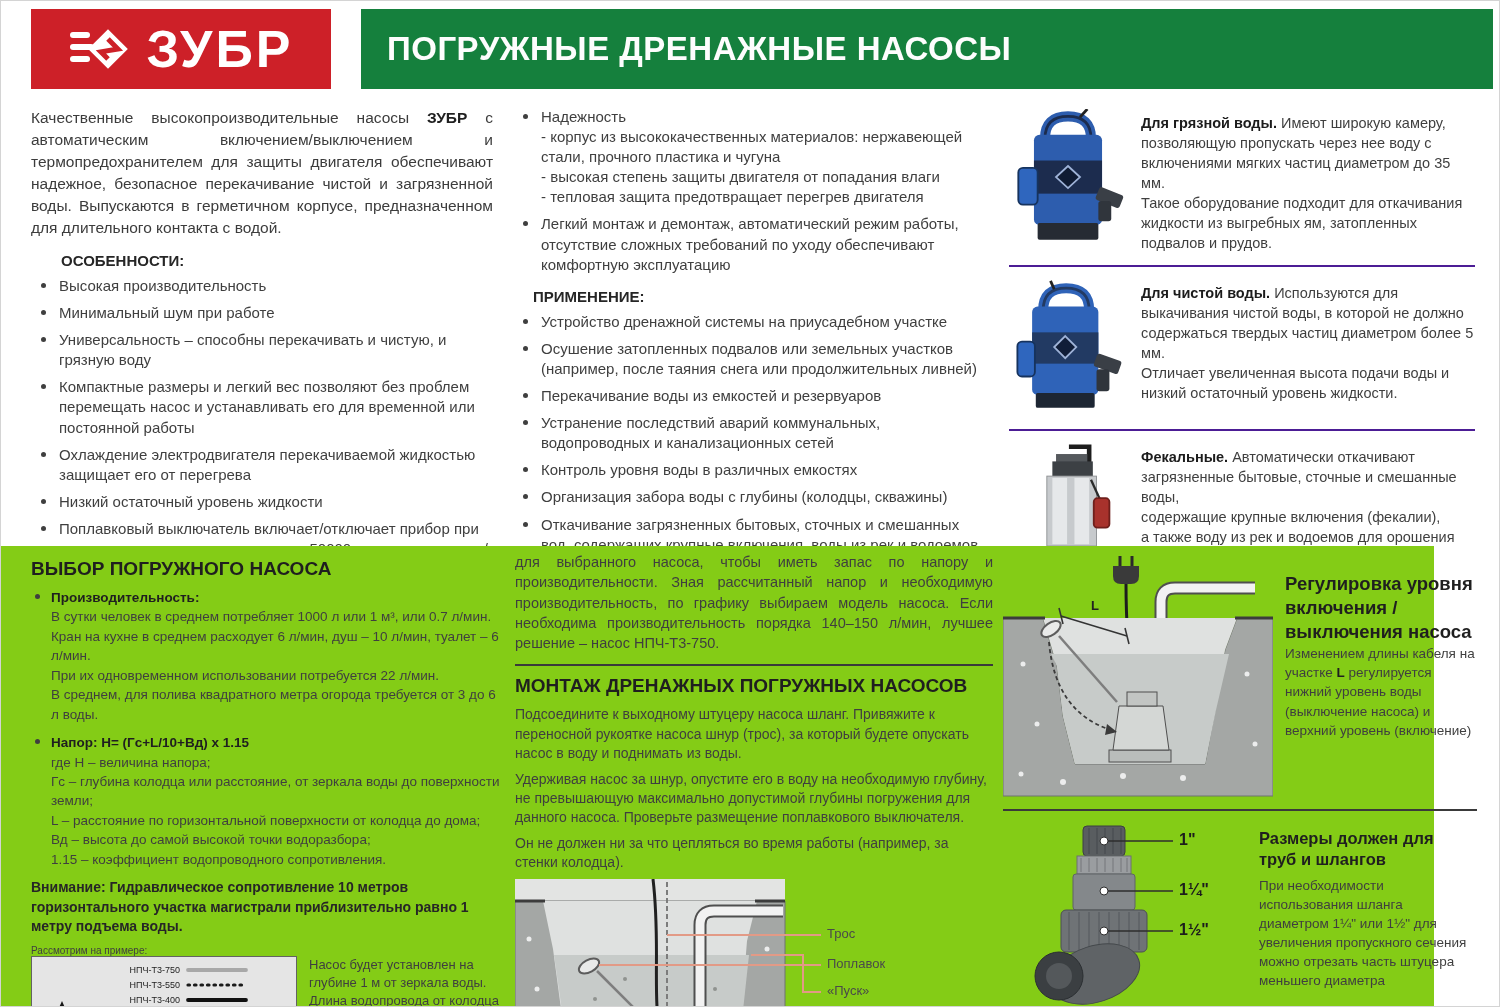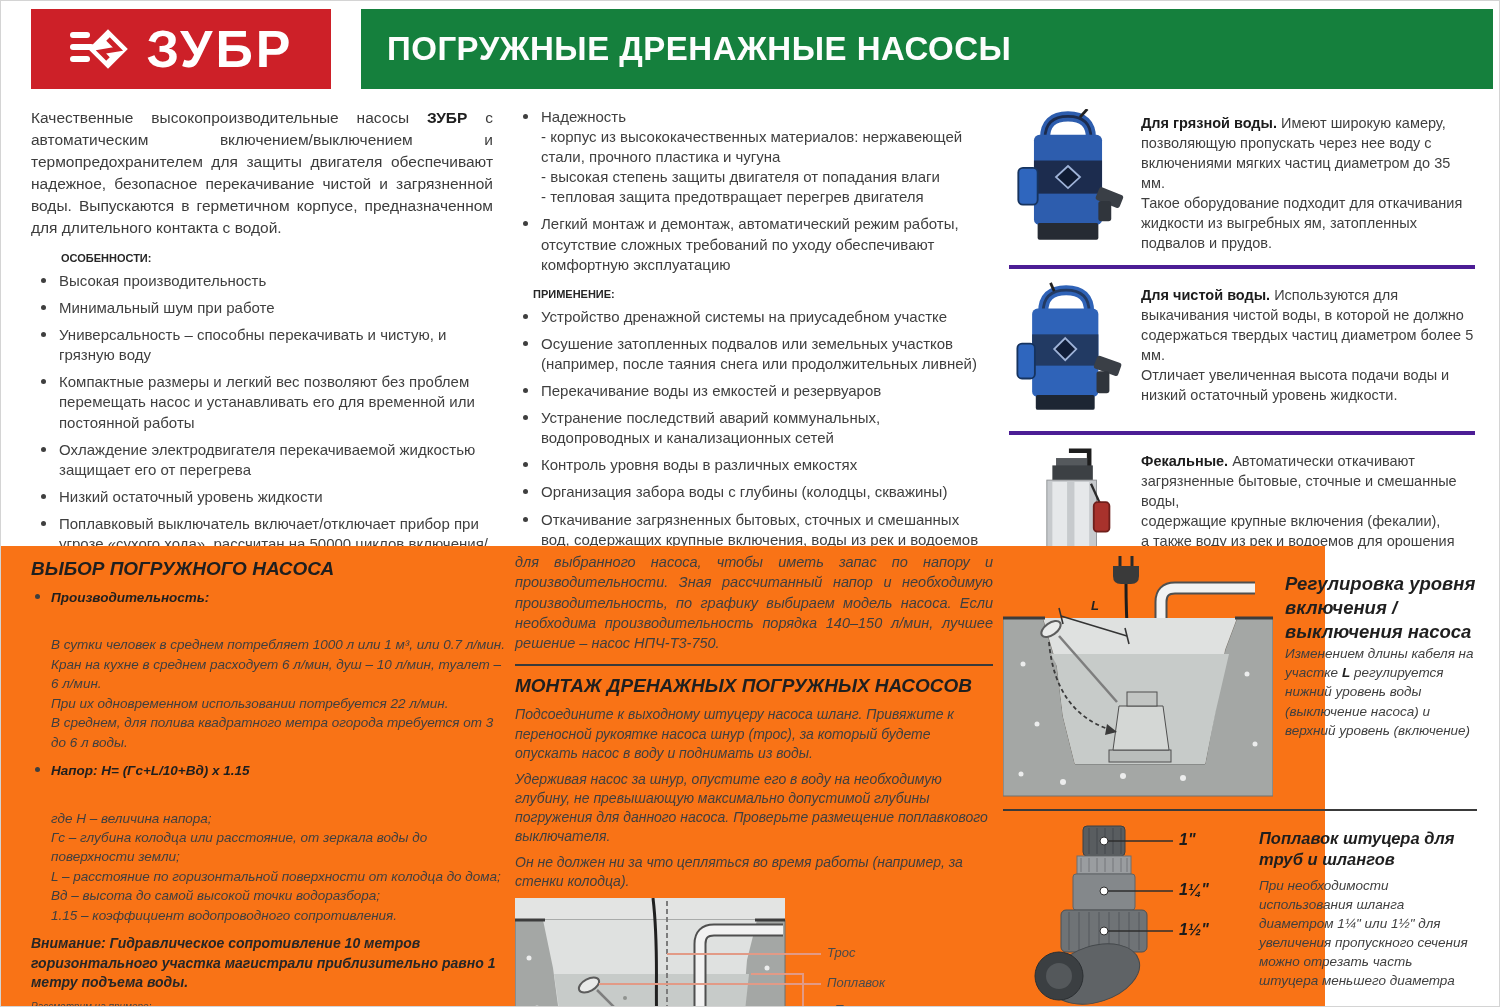--- a/index.html
+++ b/index.html
@@ -15,46 +15,46 @@
               display:flex; align-items:center; padding-left:26px; }
   .titlebar h1 { color:#fdfdfd; font-size:33px; font-weight:bold; letter-spacing:0.5px; }
 
   
   .col-a { position:absolute; left:30px;  top:106px; width:462px; }
   .col-b { position:absolute; left:512px; top:106px; width:478px; }
   .col-c { position:absolute; left:1008px; top:100px; width:466px; }
 
   .intro { font-size:15.5px; line-height:1.42; text-align:justify; color:#3c3c3c; }
   .intro b { color:#1f1f1f; }
-  .sub-heading { font-size:11px; font-weight:bold; color:#262626; margin:13px 0 7px 30px; }
+  .sub-heading { font-size:15px; font-weight:bold; color:#262626; margin:13px 0 7px 30px; }
   ul.bullets { list-style:none; }
   ul.bullets li { position:relative; padding-left:28px; margin-bottom:7px;
                   font-size:15px; line-height:1.34; white-space:pre-line; }
   ul.bullets li::before { content:""; position:absolute; left:10px; top:7px;
                           width:5px; height:5px; border-radius:50%; background:#3f3f3f; }
 
   .pump-row { display:flex; gap:14px; padding:8px 0 12px; }
-  .pump-row + .pump-row { border-top:4px solid #4c1d95; padding-top:12px; }
+  .pump-row + .pump-row { border-top:2px solid #4c1d95; padding-top:12px; }
   .pump-img { width:118px; height:138px; flex:none; }
   .pump-text { font-size:14.5px; line-height:1.38; white-space:pre-line; padding-top:4px; }
   .pump-text b { color:#1c1c1c; }
 
   
-  .bottom { position:absolute; left:0; top:545px; width:1324px; height:462px; background:#f97316;font-style:italic; }
+  .bottom { position:absolute; left:0; top:545px; width:1433px; height:462px; background:#84cc16; }
   .col-d { position:absolute; left:30px;  top:12px; width:474px; }
   .col-e { position:absolute; left:514px; top:6px;  width:478px; }
   .col-f { position:absolute; left:1002px; top:8px; width:474px; }
 
   .big-heading { font-size:19px; font-weight:bold; color:#1f1f1f; margin-bottom:8px; }
   ul.sel { list-style:none; }
   ul.sel li { position:relative; padding-left:20px; margin-bottom:9px; font-size:13.5px; line-height:1.44; }
   ul.sel li::before { content:""; position:absolute; left:4px; top:6px;
                       width:5px; height:5px; border-radius:50%; background:#3f3f3f; }
   ul.sel b { color:#1f1f1f; }
-  .sub-lines { white-space:pre-line;margin-top:28px; }
+  .sub-lines { white-space:pre-line; }
   .warning { font-size:14px; font-weight:bold; color:#262626; line-height:1.4; margin:4px 0 8px; }
   .example-label { font-size:10px; }
   .chart-row { display:flex; gap:12px; }
   .chart-box { width:266px; height:174px; border:1px solid #636363; background:#e5e5e5; flex:none; }
   .chart-note { width:192px; font-size:13px; line-height:1.38; }
   .chart-note p { white-space:pre-line; margin-bottom:2px; }
 
   .cont { font-size:14.5px; line-height:1.4; text-align:justify; }
   hr.dark { border:none; border-top:2px solid #3a3a3a; margin:11px 0 9px; }
   .col-e p.mont { font-size:14px; line-height:1.36; margin-bottom:7px; }
@@ -426,19 +426,19 @@
                 <circle cx="101" cy="21" r="4"></circle>
                 <circle cx="101" cy="71" r="4"></circle>
                 <circle cx="101" cy="111" r="4"></circle>
               </g>
           </svg>
           <div class="flabel" style="left:176px; top:11px">1"</div>
           <div class="flabel" style="left:176px; top:61px">1¼"</div>
           <div class="flabel" style="left:176px; top:101px">1½"</div>
         </div>
         <div class="fit-text">
-          <h2>Поплавок штуцера для труб и шлангов</h2>
+          <h2>Размеры должен для труб и шлангов</h2>
           <p>При необходимости использования шланга диаметром 1¼" или 1½" для увеличения пропускного сечения можно отрезать часть штуцера меньшего диаметра</p>
         </div>
       </div>
     </div>
   </div>
 </div>
 
 </body></html>

